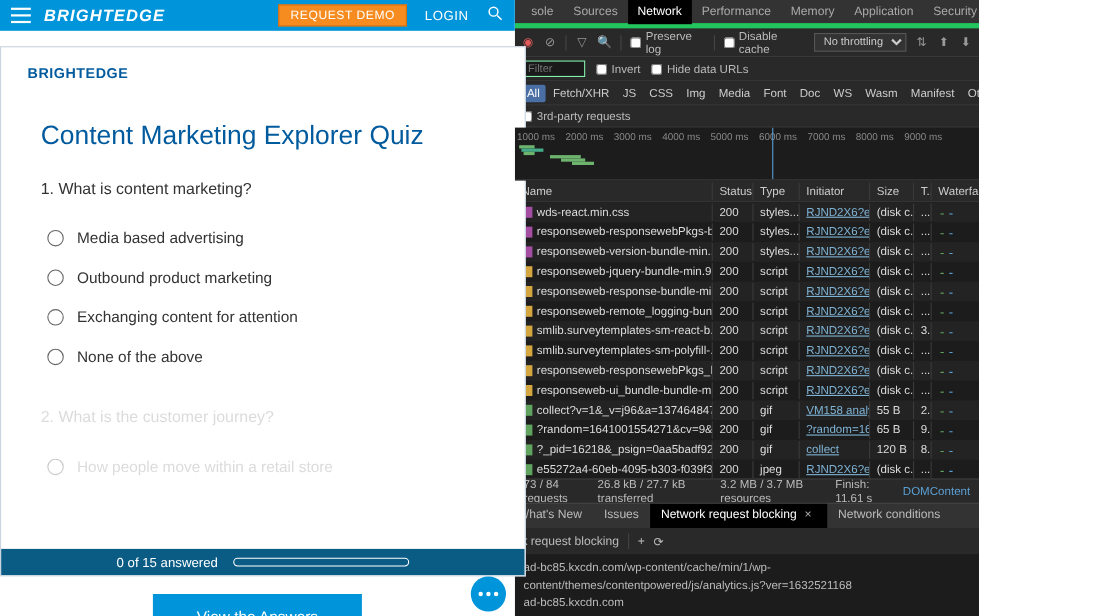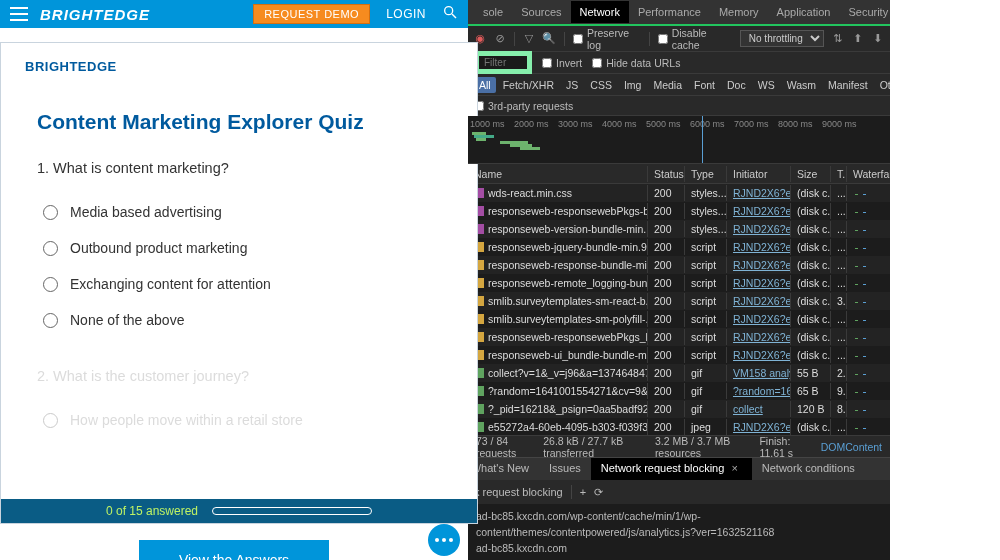--- a/index.html
+++ b/index.html
@@ -8,47 +8,47 @@
 .header{height:28px;background:#0095da;display:flex;align-items:center;padding:0 10px;color:#fff}
 .hamburger{width:18px;height:14px;margin-right:12px;display:flex;flex-direction:column;justify-content:space-between;cursor:pointer}
 .hamburger span{height:2px;background:#fff}
 .brand{font-weight:800;letter-spacing:1px;font-size:15px;font-style:italic}
 .header-right{margin-left:auto;display:flex;align-items:center;gap:16px}
 .demo-btn{background:#f68b1f;border:1px solid #d46f10;color:#fff;padding:3px 10px;font-size:11px;letter-spacing:.5px;cursor:pointer}
 .login{font-size:12px;letter-spacing:.5px;cursor:pointer}
 .search-ic svg{width:16px;height:16px;fill:none;stroke:#fff;stroke-width:2}
 .card{width:478px;margin:14px auto 0;border:1px solid #c9d4de;background:#fff;height:482px;position:relative;overflow:hidden}
 .card-head{padding:16px 24px 8px;color:#005a9e;font-weight:700;font-size:13px;letter-spacing:.5px}
-.quiz-title{color:#005a9e;font-weight:700;font-size:21px;padding:28px 36px 26px}
+.quiz-title{color:#005a9e;font-weight:400;font-size:24px;padding:28px 36px 26px}
 .qtext{color:#333;font-size:14.5px;padding:0 36px 18px}
 .options{padding:0 36px}
 .opt{display:flex;align-items:center;gap:12px;padding:10px 6px}
 .radio{width:15px;height:15px;border:1.6px solid #666;border-radius:50%;flex-shrink:0}
 .opt-label{font-size:14px;color:#333}
 .q2{margin-top:30px;opacity:.35}
 .q2 .qtext,.q2 .opt-label{color:#999}
-.progress{position:absolute;bottom:0;left:0;right:0;height:24px;background:#0a5c85;color:#bef264;display:flex;align-items:center;justify-content:center;gap:14px;font-size:12px}
+.progress{position:absolute;bottom:0;left:0;right:0;height:24px;background:#0a5c85;color:#ffffff;display:flex;align-items:center;justify-content:center;gap:14px;font-size:12px}
 .pbar{width:160px;height:8px;border:1px solid #fff;border-radius:6px}
 .view-btn-wrap{position:absolute;bottom:0;left:0;right:0;display:flex;justify-content:center}
 .view-btn{background:#0095da;color:#fff;border:none;padding:12px 40px;font-size:14px;cursor:pointer;transform:translateY(50%)}
 .chat{position:absolute;right:8px;bottom:4px;width:32px;height:32px;border-radius:50%;background:#0095da;display:flex;align-items:center;justify-content:center}
 .chat span{width:4px;height:4px;background:#fff;border-radius:50%;margin:0 1.5px}
 
 .right{width:422px;height:560px;background:#242424;color:#ccc;font-size:11px;font-family:Menlo,Consolas,monospace;display:flex;flex-direction:column;overflow:hidden}
-.tabs{height:26px;background:#333;display:flex;align-items:center;border-bottom:2px solid #22c55e;padding:0 6px}
+.tabs{height:26px;background:#333;display:flex;align-items:center;border-bottom:5px solid #22c55e;padding:0 6px}
 .tab{padding:5px 9px;color:#aaa;font-size:11px;cursor:pointer}
 .tab.active{background:#000;color:#fff}
 .toolbar{height:26px;background:#292929;display:flex;align-items:center;padding:0 6px;gap:8px;border-bottom:1px solid #3a3a3a}
 .tb-ic{width:13px;height:13px;display:flex;align-items:center;justify-content:center;color:#999}
 .tb-ic.red{color:#e25b5b}
 .cb{display:flex;align-items:center;gap:4px;font-size:10.5px;color:#bbb}
 .cb input{width:10px;height:10px}
 .throttle{background:#333;border:1px solid #555;color:#ccc;font-size:10px;padding:1px 4px}
 .toolbar2{height:22px;background:#292929;display:flex;align-items:center;padding:0 6px;gap:10px;border-bottom:1px solid #3a3a3a}
-.filter-input{background:#1a1a1a;border:5px solid #86efac;color:#888;padding:1px 5px;font-size:10px;width:58px}
+.filter-input{background:#1a1a1a;border:1px solid #86efac;color:#888;padding:1px 5px;font-size:10px;width:58px}
 .filters{height:22px;background:#292929;display:flex;align-items:center;padding:0 6px;gap:2px;border-bottom:1px solid #3a3a3a;font-size:10.5px}
 .filt{padding:2px 5px;color:#ccc;cursor:pointer}
 .filt:first-child{background:#4a6fa5;border-radius:2px;color:#fff}
 .filtgap{width:10px}
 .thirdparty{height:20px;background:#292929;display:flex;align-items:center;padding:0 6px;border-bottom:1px solid #3a3a3a;font-size:10.5px}
 .timeline{height:48px;background:#1c1c1c;border-bottom:1px solid #3a3a3a;position:relative;overflow:hidden}
 .timeline .ticks{display:flex;padding:3px 2px;font-size:9px;color:#888}
 .timeline .ticks span{width:44px}
 .waterfall-preview{position:absolute;left:2px;top:16px;width:70px;height:24px}
 .wbar{position:absolute;height:2.5px;background:#6db36d}

